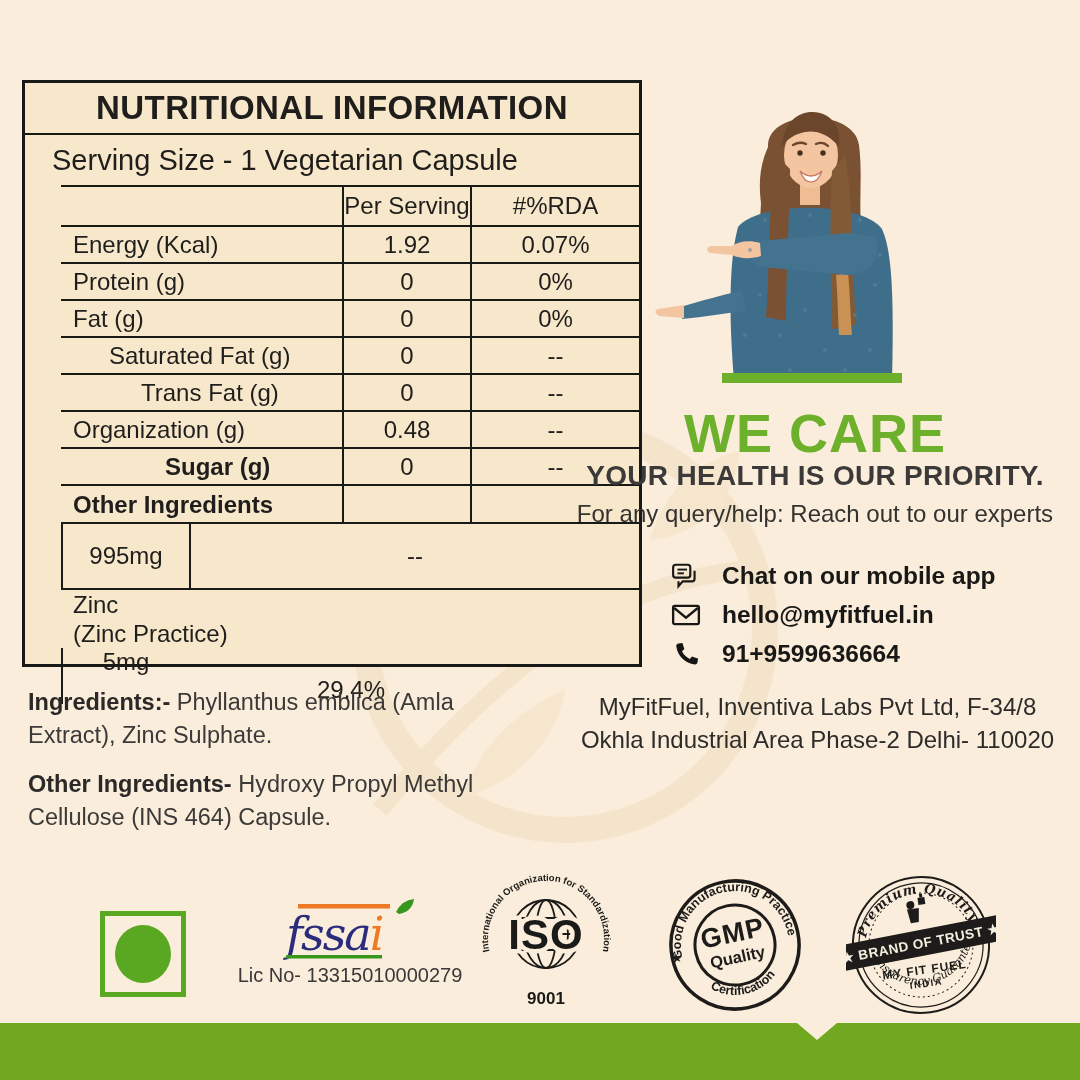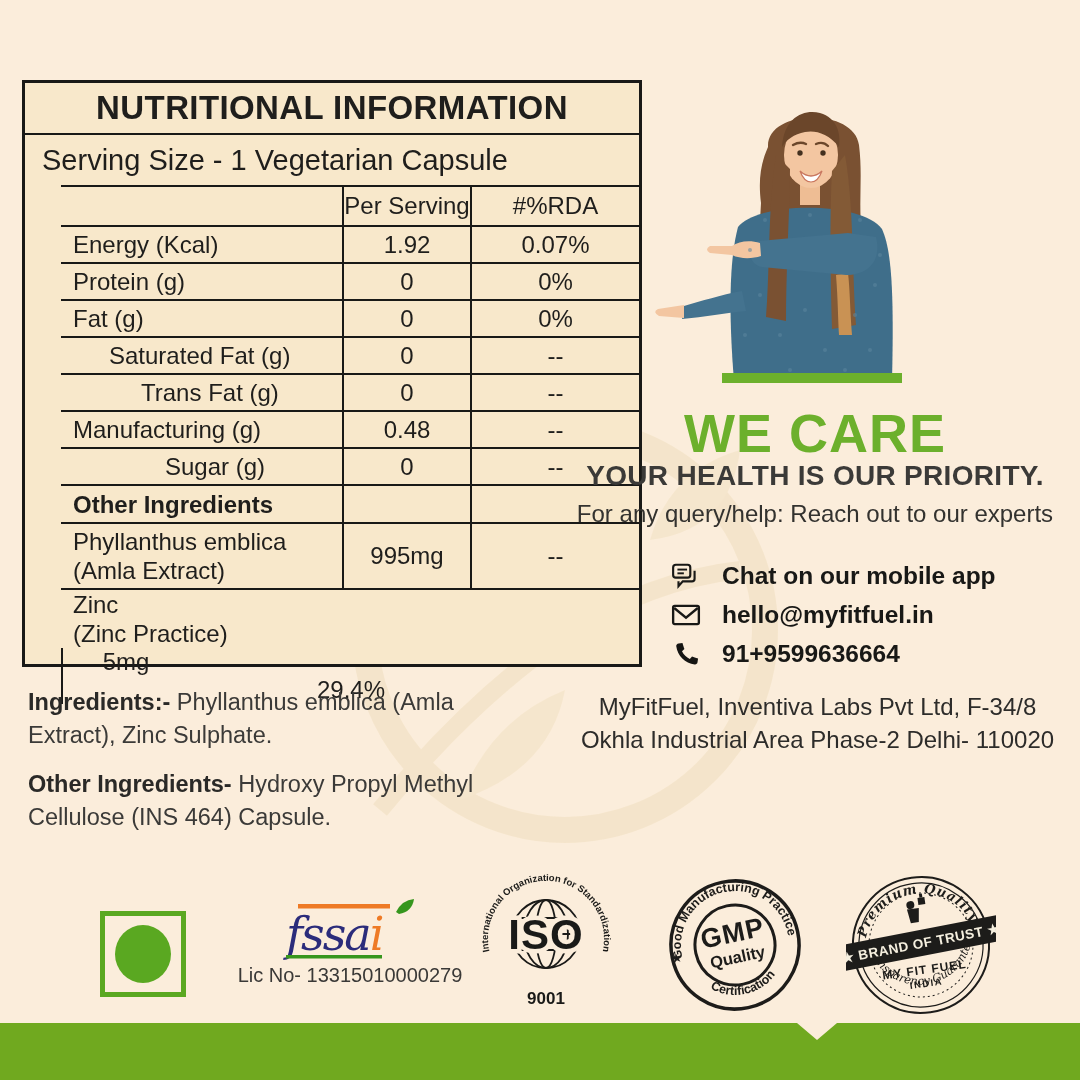--- a/index.html
+++ b/index.html
@@ -5,32 +5,32 @@
   html,body{margin:0;padding:0;background:#e8e2d6;}
   .stage{position:relative;width:1080px;height:1080px;background:#fbeddb;overflow:hidden;
          font-family:"Liberation Sans",sans-serif;color:#1f1e1c;}
   .abs{position:absolute;}
 
   
   .ntable{left:22px;top:80px;width:620px;background:#f8e8cb;border:3.5px solid #191917;box-sizing:border-box;}
   .t-title{height:50px;display:flex;align-items:center;justify-content:center;
            font-weight:bold;font-size:33px;letter-spacing:.4px;}
   .t-serving{height:50px;border-top:2.5px solid #191917;display:flex;align-items:center;
-             padding-left:17px;font-size:29px;}
+             padding-left:27px;font-size:29px;}
   .trow{display:flex;border-top:2.5px solid #191917;height:35px;font-size:24px;margin-left:36px;}
   .trow.head{height:38px;}
   .trow.tall{height:64px;}
   .trow.tall2{height:74px;flex-direction:column;}
   .c1{width:281px;display:flex;flex-direction:column;justify-content:center;align-items:flex-start;
       padding-left:12px;box-sizing:border-box;line-height:29px;}
   .c2{width:128px;border-left:2.5px solid #191917;display:flex;align-items:center;justify-content:center;box-sizing:border-box;}
   .c3{flex:1;border-left:2.5px solid #191917;display:flex;align-items:center;justify-content:center;}
   .ind-a .c1{padding-left:48px;}
   .ind-b .c1{padding-left:80px;}
-  .ind-c .c1{padding-left:104px;}
+  .ind-c .c1{padding-left:104px;font-weight:bold;}
   .bold{font-weight:bold;}
 
   
   .para{left:28px;width:515px;font-size:23.5px;line-height:33px;color:#3b3a38;}
   .para b{color:#2a2927;}
 
   
   .photo-bar{left:722px;top:373px;width:180px;height:10px;background:#6cb02c;}
   .we-care{left:560px;top:402px;width:510px;text-align:center;font-size:54px;font-weight:bold;
            color:#6cb02c;letter-spacing:1px;}
@@ -109,44 +109,40 @@
     </div>
     <div class="trow ind-b">
       <div class="c1">
           <span>Trans Fat (g)</span>
         </div>
       <div class="c2">0</div>
       <div class="c3">--</div>
     </div>
     <div class="trow">
       <div class="c1">
-          <span>Manufacturing (g)</span>
+          <span>Organization (g)</span>
         </div>
       <div class="c2">0.48</div>
       <div class="c3">--</div>
     </div>
     <div class="trow ind-c">
       <div class="c1">
           <span>Sugar (g)</span>
         </div>
       <div class="c2">0</div>
       <div class="c3">--</div>
     </div>
     <div class="trow bold" style="height:36px">
       <div class="c1">
           <span>Other Ingredients</span>
         </div>
       <div class="c2"></div>
       <div class="c3"></div>
     </div>
     <div class="trow tall">
-      <div class="c1">
-        <span>Phyllanthus emblica</span>
-        <span>(Amla Extract)</span>
-      </div>
       <div class="c2">995mg</div>
       <div class="c3">--</div>
     </div>
     <div class="trow tall2">
       <div class="c1">
         <span>Zinc</span>
         <span>(Zinc Practice)</span>
       </div>
       <div class="c2">5mg</div>
       <div class="c3">29.4%</div>

